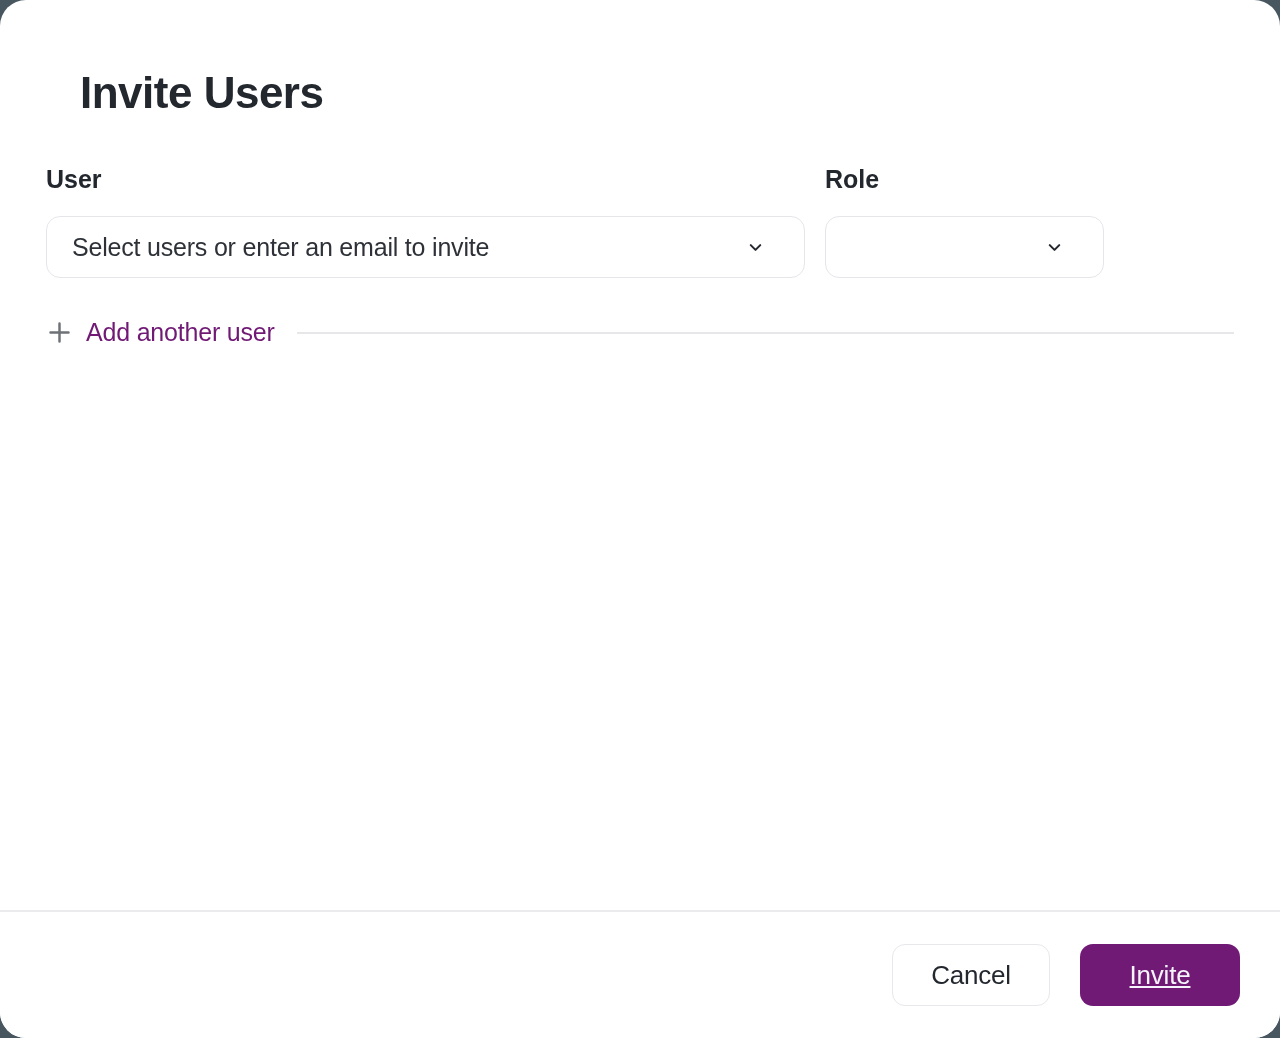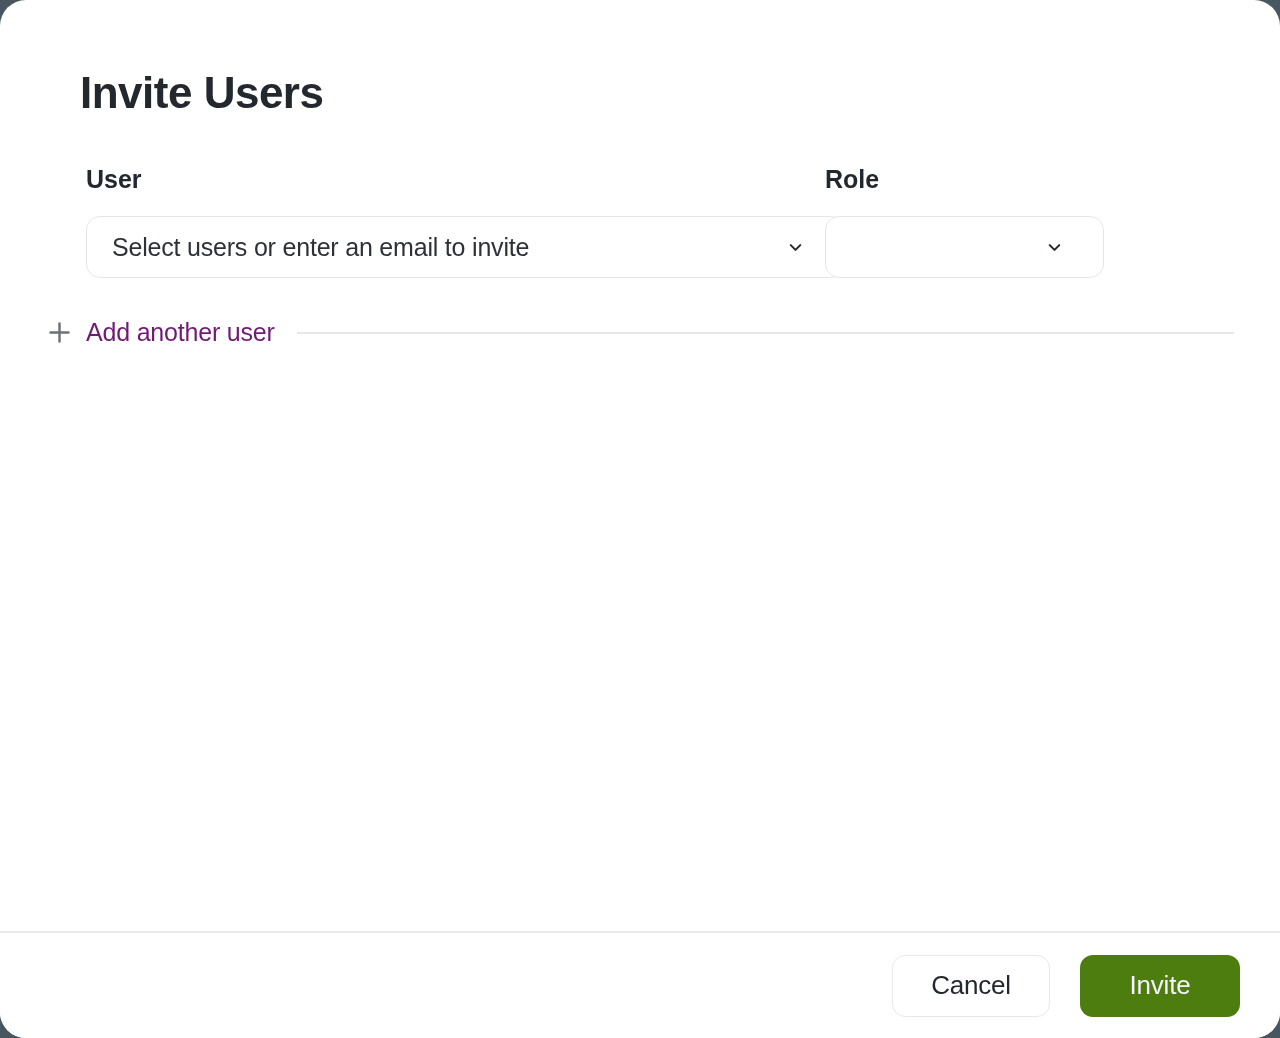--- a/index.html
+++ b/index.html
@@ -25,21 +25,21 @@
     margin: 16px;
     font-size: 44px;
     font-weight: 700;
     letter-spacing: -0.5px;
     color: #23272e;
   }
   .field {
     position: absolute;
     top: 164px;
   }
-  .field-user { left: 46px; width: 759px; margin-left: 40px; }
+  .field-user { left: 46px; width: 759px; }
   .field-role { left: 825px; width: 279px; }
   .field-label {
     display: block;
     font-size: 25px;
     font-weight: 700;
     color: #23272e;
     line-height: 30px;
   }
   .select {
     box-sizing: border-box;
@@ -100,21 +100,21 @@
     flex: 1;
     height: 2px;
     background: #e7e7e9;
     margin-left: 22px;
   }
   .modal-footer {
     position: absolute;
     left: 0;
     right: 0;
     bottom: 0;
-    height: 107px;
+    height: 128px;
     border-top: 2px solid #ebebed;
     background: #ffffff;
     display: flex;
     align-items: center;
     justify-content: flex-end;
     gap: 30px;
     padding-right: 40px;
     box-sizing: border-box;
   }
   .btn {
@@ -130,24 +130,25 @@
     cursor: pointer;
     box-sizing: border-box;
   }
   .btn-cancel {
     background: #ffffff;
     border: 1.5px solid #e8e8ec;
     color: #23272e;
     width: 158px;
   }
   .btn-invite {
-    background: #4d7c0f;
+    background: #701a75;
     border: none;
     color: #f6f4fd;
     width: 160px;
+    text-decoration: underline;
   }
 </style>
 </head>
 <body>
 
 <div class="modal">
 
   <h1 class="modal-title">Invite Users</h1>
 
   <div class="field field-user">

